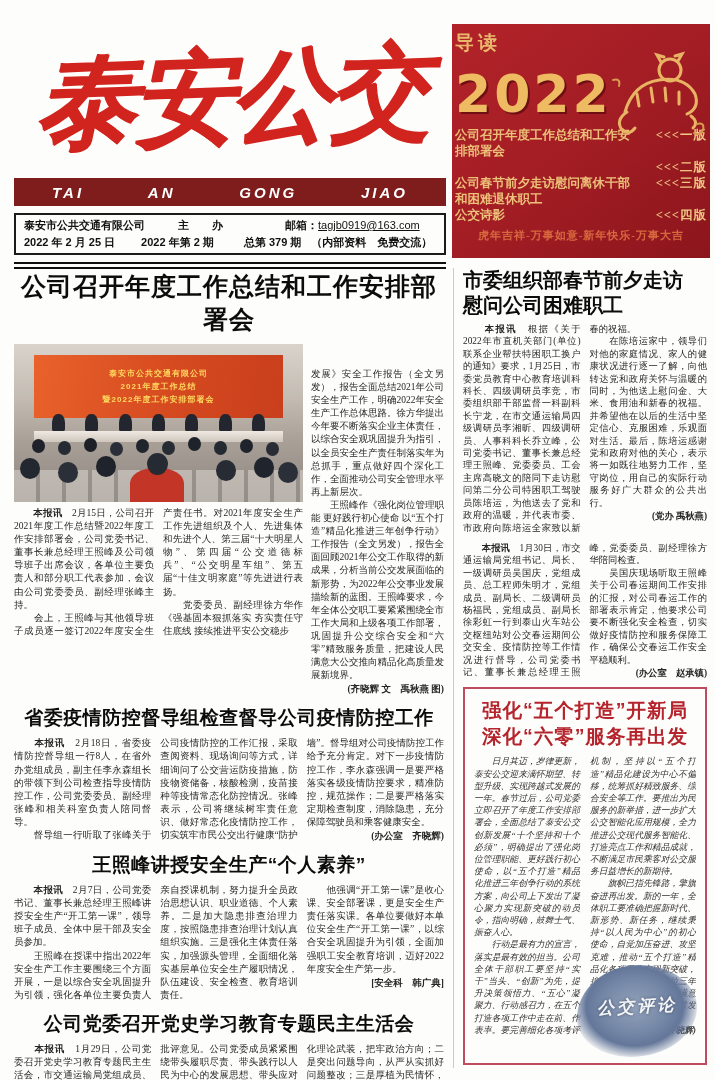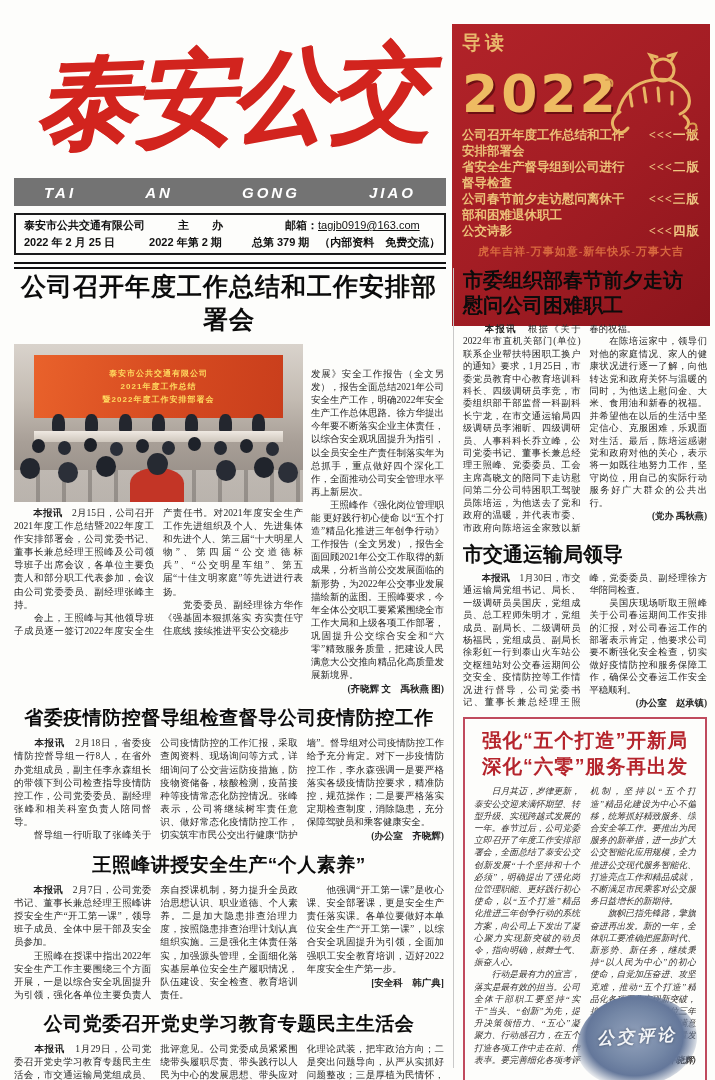--- a/index.html
+++ b/index.html
@@ -3,36 +3,36 @@
 <meta charset="utf-8">
 <style>
   html,body{margin:0;padding:0;background:#e8e8e8;}
   .page{position:relative;width:715px;height:1080px;margin:0 auto;background:#fdfdfb;overflow:hidden;
         font-family:"Liberation Serif",serif;color:#1a1a1a;}
   
   .mast-left{position:absolute;left:14px;top:8px;width:432px;}
   .calligraphy{height:170px;line-height:176px;text-align:center;font-family:"DejaVu Serif",serif;
                font-style:italic;font-weight:bold;font-size:102px;color:#d2241e;letter-spacing:-4px;
                transform:rotate(-2deg);text-shadow:1px 1px 0 #d2241e;}
-  .roman-band{height:28px;background:#737373;color:#fff;display:flex;align-items:center;
-              justify-content:space-between;padding:0 30px;font-family:"Liberation Sans",sans-serif;
+  .roman-band{height:28px;background:#7f1d1d;color:#fff;display:flex;align-items:center;
+              justify-content:space-between;padding:0 38px;font-family:"Liberation Sans",sans-serif;
               font-style:italic;font-weight:bold;font-size:15px;letter-spacing:3px;}
   .info-box{margin-top:7px;border:2px solid #1b1b1b;padding:2px 8px;font-family:"Liberation Sans",sans-serif;
             font-size:11px;font-weight:bold;color:#111;}
   .info-row{display:flex;align-items:baseline;height:17px;line-height:17px;white-space:nowrap;}
   .ir-host{margin-left:33px;letter-spacing:6px;}
   .ir-mail{margin-left:56px;}
   .ir-email{text-decoration:underline;font-weight:normal;}
-  .ir-issue{margin-left:34px;}
+  .ir-issue{margin-left:26px;}
   .ir-total{margin-left:30px;}
   .ir-note{margin-left:10px;}
   .double-rule{margin-top:7px;height:3px;border-top:2px solid #101010;border-bottom:2px solid #101010;}
   
-  .guide-box{position:absolute;left:452px;top:24px;width:258px;height:302px;box-sizing:border-box;
-             padding:6px 10px 6px;background:linear-gradient(140deg,#b22329 0%,#a31d24 50%,#8c151c 100%);}
+  .guide-box{position:absolute;left:452px;top:24px;width:258px;height:234px;box-sizing:border-box;
+             padding:6px 3px 6px;background:linear-gradient(140deg,#b22329 0%,#a31d24 50%,#8c151c 100%);}
   .guide-label{font-size:19px;font-weight:bold;color:#e9b86c;letter-spacing:4px;}
   .guide-hero{position:relative;height:58px;margin-top:10px;}
   .guide-year{font-family:"DejaVu Sans",sans-serif;font-size:52px;line-height:56px;font-weight:bold;
               color:#eebb62;letter-spacing:3px;text-shadow:2px 2px 0 #6d0f13;}
   .tiger{position:absolute;right:-4px;top:-16px;}
   .guide-items{margin-top:3px;font-size:12.5px;line-height:16px;font-weight:bold;color:#ecc078;}
   .gitem{overflow:hidden;}
   .gp{float:right;letter-spacing:1px;color:#efc782;margin-left:14px;}
   .guide-greeting{margin-top:5px;text-align:center;font-size:11px;font-weight:bold;color:#d8693f;letter-spacing:1px;}
   
@@ -133,21 +133,21 @@
           <path d="M84 66 q8 6 2 12"></path>
         </g>
         <g fill="none" stroke="#d89a4e" stroke-width="2" stroke-linecap="round">
           <path d="M90 74 q8 -2 6 6 q-2 6 -9 3"></path>
           <path d="M6 30 q8 -2 6 6"></path>
         </g>
       </svg>
     </div>
     <div class="guide-items">
       <div class="gitem"><span class="gp">&lt;&lt;&lt;一版</span><span>公司召开年度工作总结和工作安排部署会</span></div>
-      <div class="gitem"><span class="gp">&lt;&lt;&lt;二版</span><span>省安全生产督导组到公司进行督导检查</span></div>
+      <div class="gitem"><span class="gp">&lt;&lt;&lt;二版</span></div>
       <div class="gitem"><span class="gp">&lt;&lt;&lt;三版</span><span>公司春节前夕走访慰问离休干部和困难退休职工</span></div>
       <div class="gitem"><span class="gp">&lt;&lt;&lt;四版</span><span>公交诗影</span></div>
     </div>
     <div class="guide-greeting">虎年吉祥-万事如意-新年快乐-万事大吉</div>
   </aside>
 
   <div class="main">
 
     <section class="col-left">
 
@@ -216,21 +216,20 @@
         <h2 class="h-r">
             <div>市委组织部春节前夕走访</div>
             <div>慰问公司困难职工</div>
           </h2>
         <div class="flow-r"><b class="lead">　　本报讯　</b><span>根据《关于2022年市直机关部门(单位)联系企业帮扶特困职工换户的通知》要求，1月25日，市委党员教育中心教育培训科科长、四级调研员李竞，市委组织部干部监督一科副科长宁龙，在市交通运输局四级调研员李湘昕、四级调研员、人事科科长乔立峰，公司党委书记、董事长兼总经理王照峰、党委委员、工会主席高晓文的陪同下走访慰问第二分公司特困职工驾驶员陈培运，为他送去了党和政府的温暖，并代表市委、市政府向陈培运全家致以新春的祝福。
 　　在陈培运家中，领导们对他的家庭情况、家人的健康状况进行逐一了解，向他转达党和政府关怀与温暖的同时，为他送上慰问金、大米、食用油和新春的祝福。并希望他在以后的生活中坚定信心、克服困难，乐观面对生活。最后，陈培运感谢党和政府对他的关心，表示将一如既往地努力工作，坚守岗位，用自己的实际行动服务好广大群众的公共出行。</span><div class="byline">(党办 禹秋燕)</div></div>
       </article>
 
       <article style="margin-top:8px;">
         <h2 class="h-r">
-            <div>市交通运输局领导</div>
           </h2>
         <div class="flow-r"><b class="lead">　　本报讯　</b><span>1月30日，市交通运输局党组书记、局长、一级调研员吴国庆，党组成员、总工程师朱明才，党组成员、副局长、二级调研员杨福民，党组成员、副局长徐彩虹一行到泰山火车站公交枢纽站对公交春运期间公交安全、疫情防控等工作情况进行督导，公司党委书记、董事长兼总经理王照峰，党委委员、副经理徐方华陪同检查。
 　　吴国庆现场听取王照峰关于公司春运期间工作安排的汇报，对公司春运工作的部署表示肯定，他要求公司要不断强化安全检查，切实做好疫情防控和服务保障工作，确保公交春运工作安全平稳顺利。</span><div class="byline">(办公室　赵承镇)</div></div>
       </article>
 
       <aside class="editorial">
         <div class="ed-title">
             <div>强化“五个打造”开新局</div>
             <div>深化“六零”服务再出发</div>
           </div>

